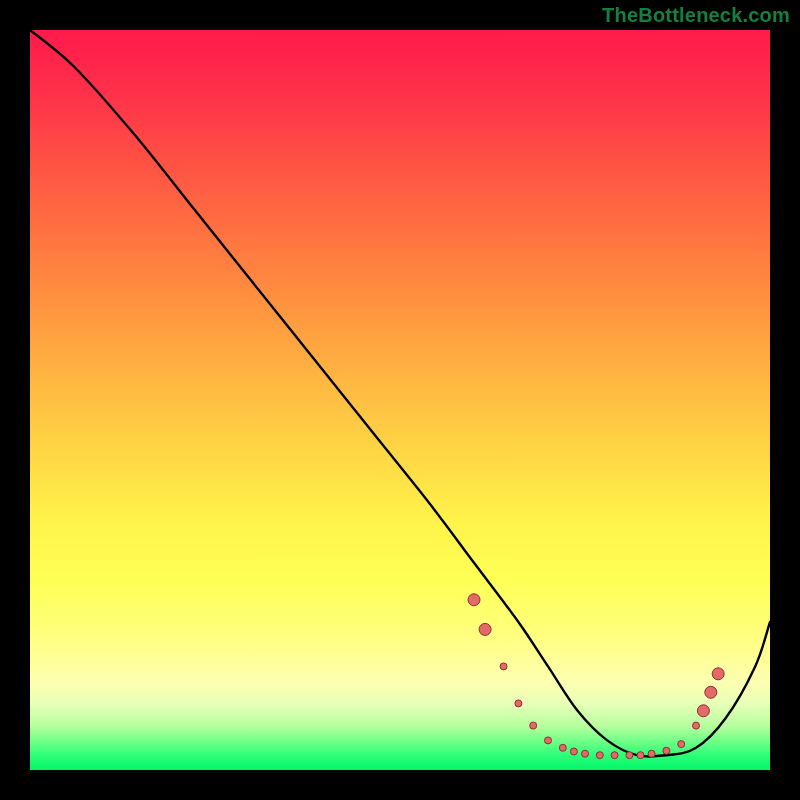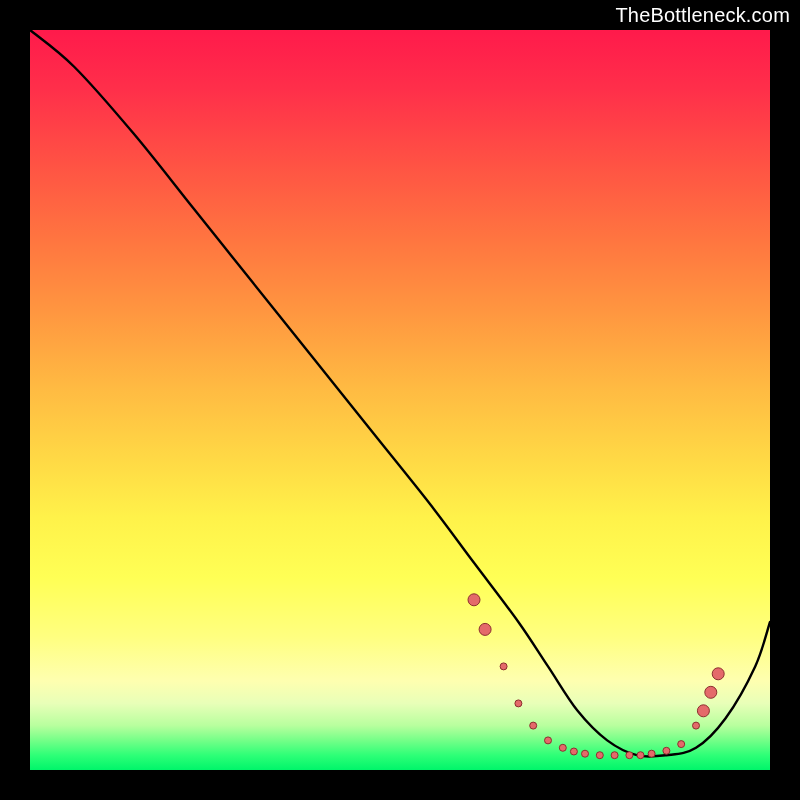--- a/index.html
+++ b/index.html
@@ -41,23 +41,23 @@
       #b8ff9e 94%,
       #74ff88 96%,
       #2eff77 98%,
       #00f56a 100%
     );
   }
   .watermark {
     position: absolute;
     top: 4px;
     right: 10px;
-    color: #ffffff;
+    color: #15803d;
     font-size: 20px;
-    font-weight: 400;
+    font-weight: 700;
     letter-spacing: 0.2px;
   }
   svg.curve {
     position: absolute;
     left: 0;
     top: 0;
     width: 740px;
     height: 740px;
     overflow: visible;
   }

